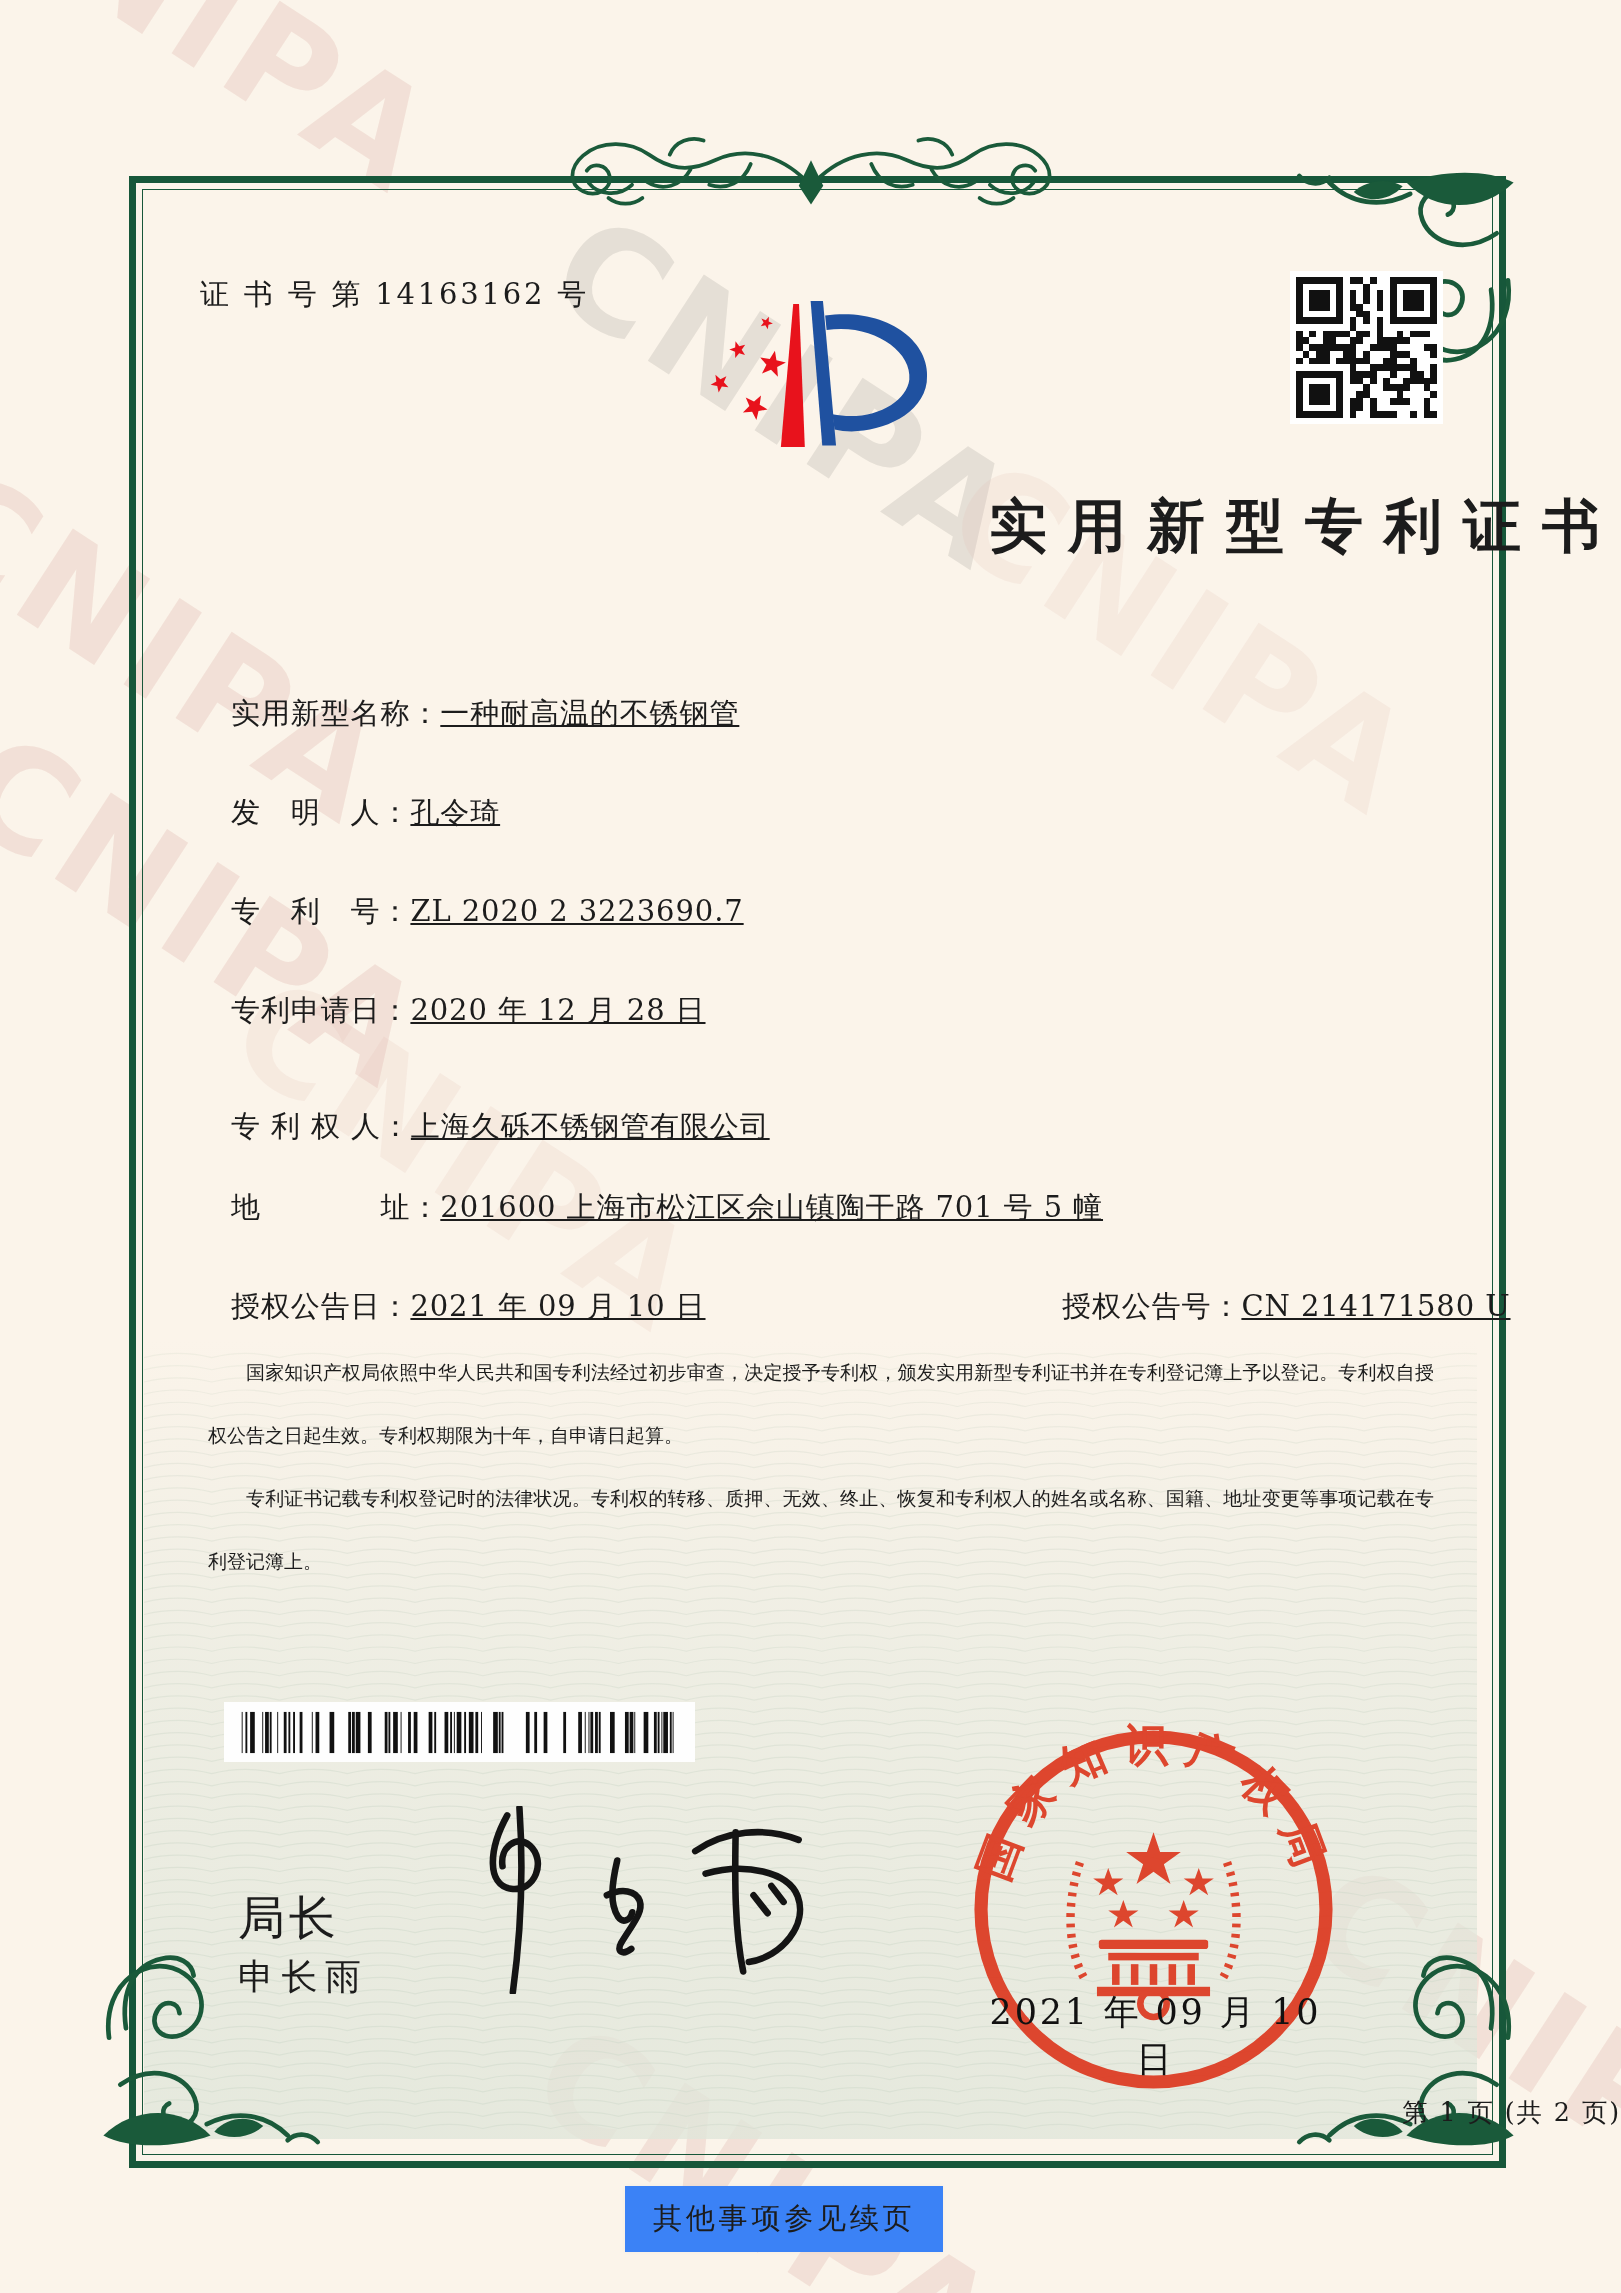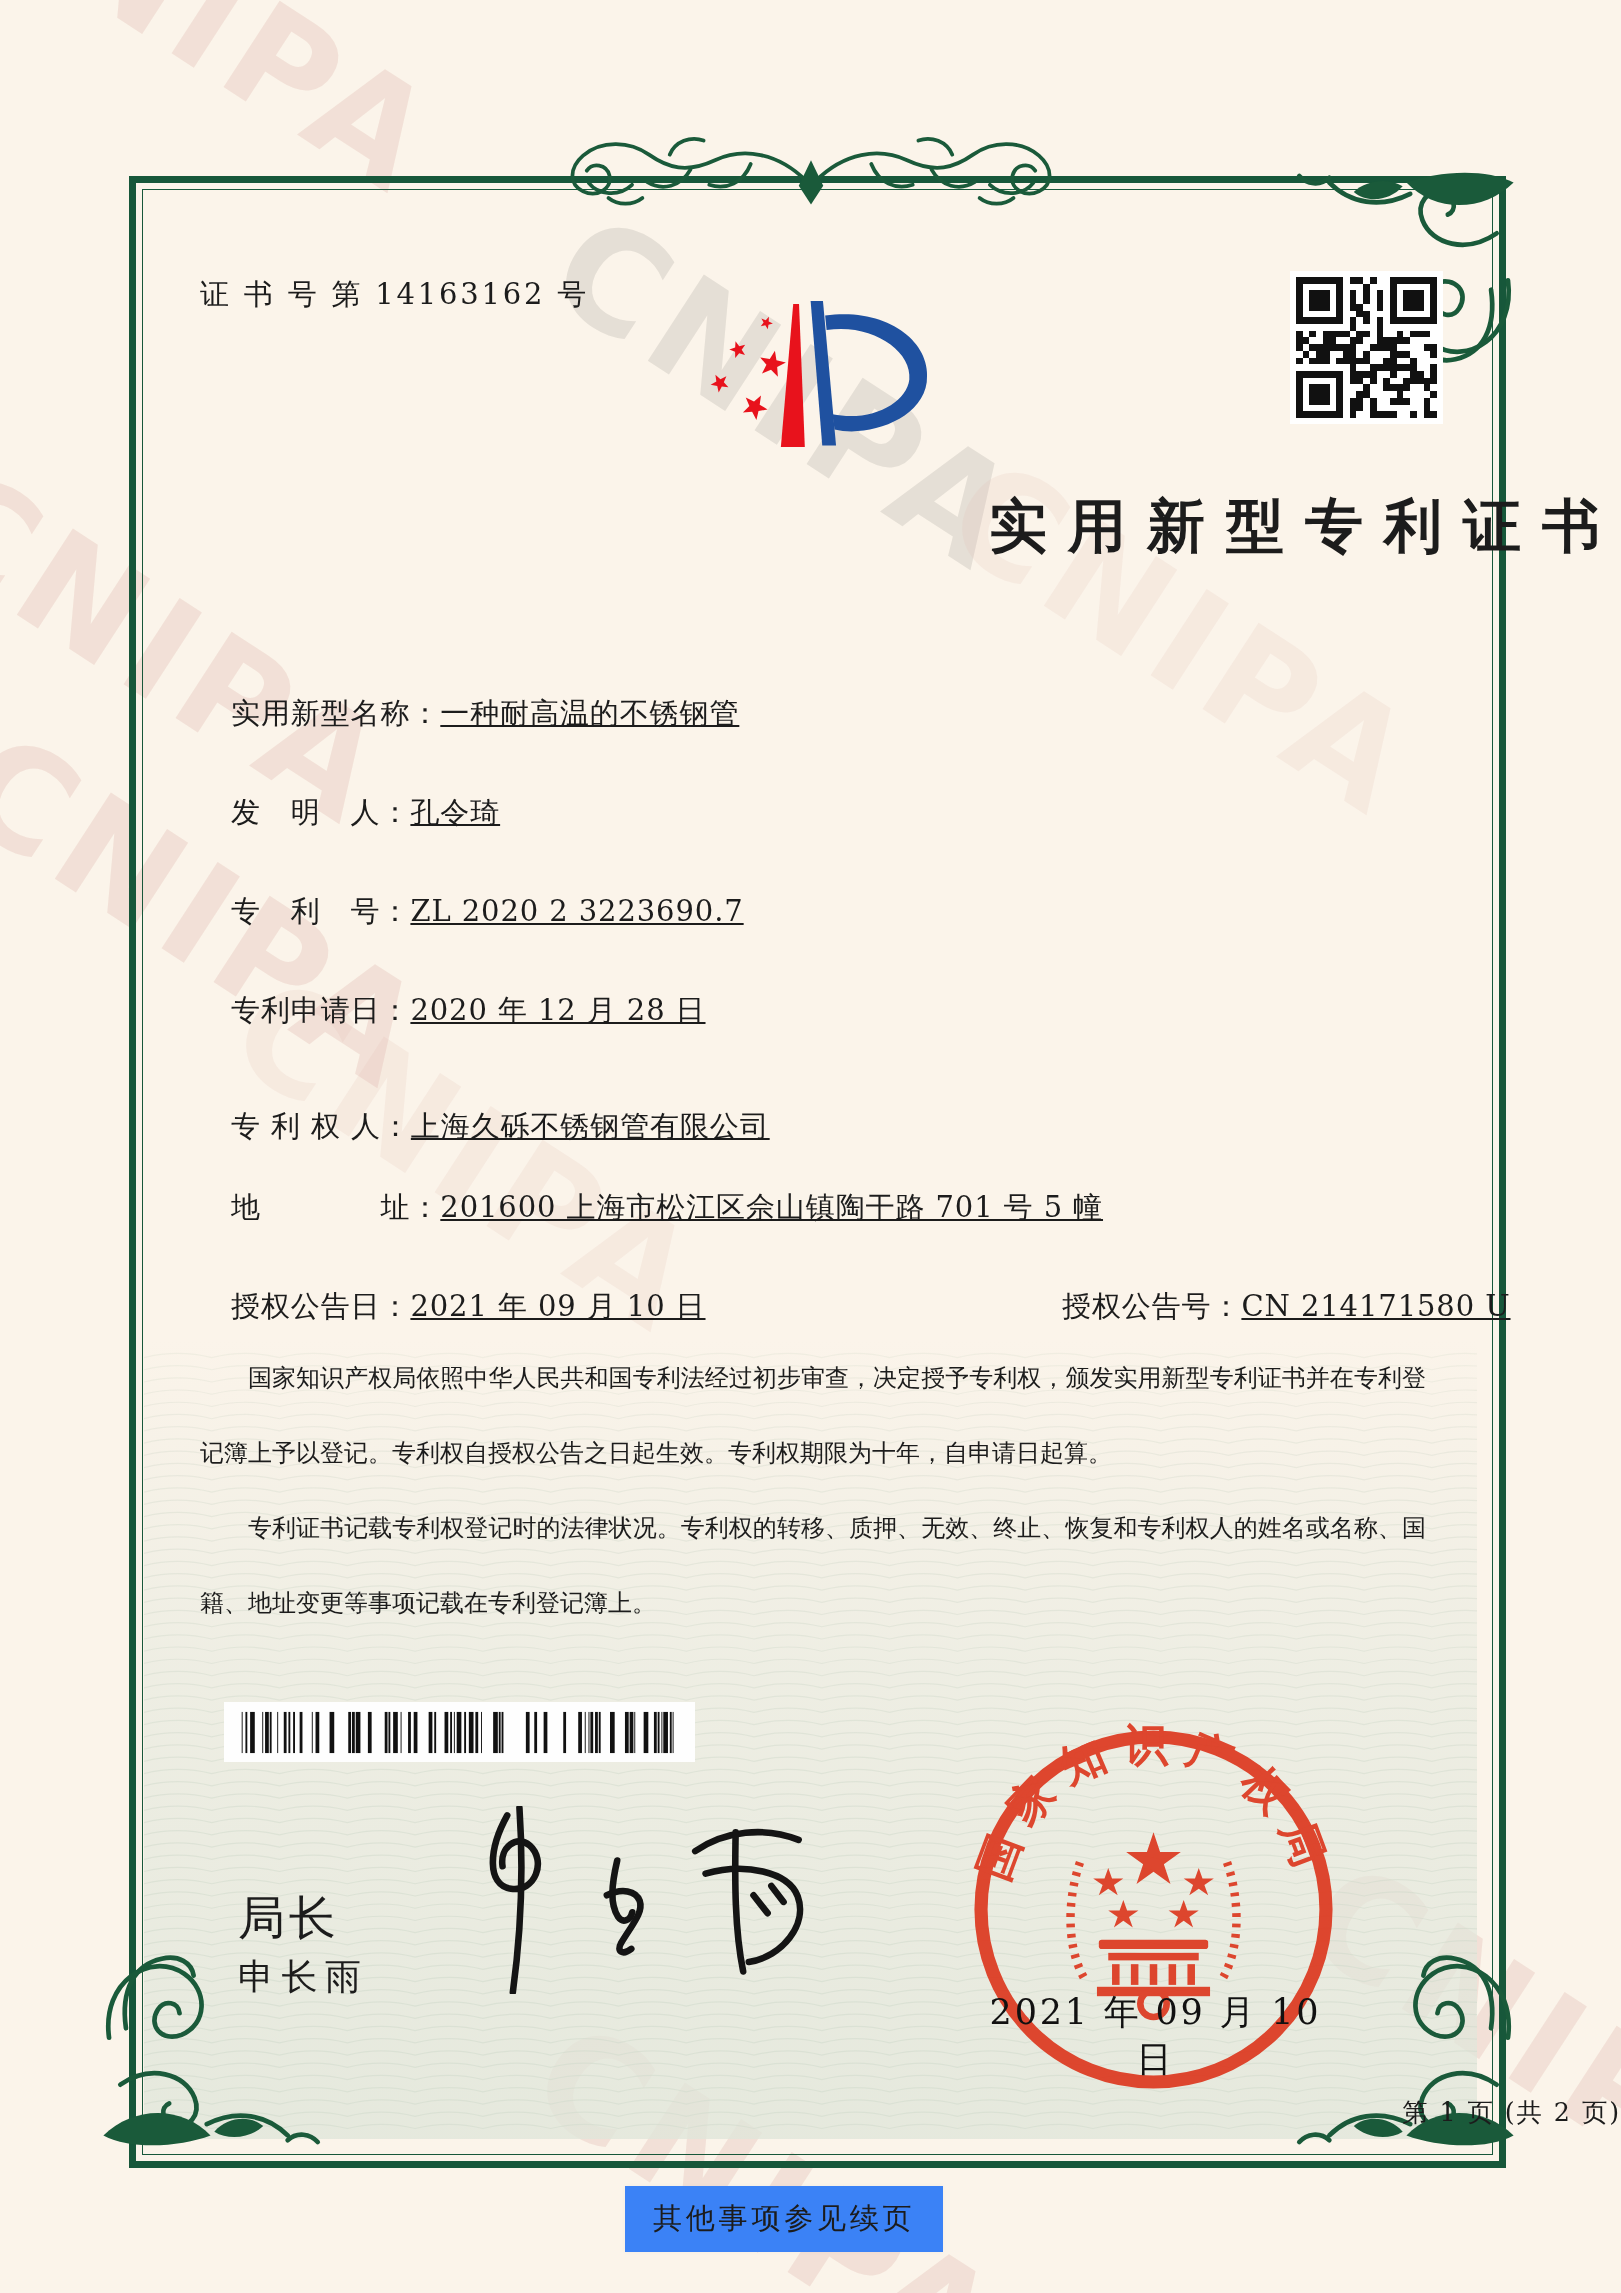--- a/index.html
+++ b/index.html
@@ -29,21 +29,21 @@
   .logo{position:absolute;left:680px;top:269px;z-index:4;}
   .qr{position:absolute;left:1290px;top:271px;width:153px;height:153px;background:#fff;padding:5.6px;box-sizing:border-box;z-index:4;}
   .title{position:absolute;left:0;top:488px;width:100%;text-align:right;font-size:58px;font-weight:600;
          letter-spacing:21px;z-index:4;}
   
   .row{position:absolute;left:231px;font-size:29px;white-space:nowrap;z-index:4;}
   .row .lab{letter-spacing:0.9px;}
   .row .val{letter-spacing:0.9px;text-decoration:underline;}
   .col2{position:absolute;left:831px;top:0;}
   
-  .paras{position:absolute;left:200px;top:1341px;width:1226px;font-size:24px;line-height:75px;
+  .paras{position:absolute;left:208px;top:1341px;width:1226px;font-size:19px;line-height:63px;
          text-align:justify;z-index:4;}
   .paras p{margin:0;text-indent:2em;}
   
   .barcode-box{position:absolute;left:224px;top:1702px;width:471px;height:60px;background:#fefefe;
                display:flex;align-items:center;justify-content:center;z-index:4;}
   .sig{position:absolute;left:424px;top:1806px;z-index:5;}
   .director{position:absolute;left:238px;top:1887px;font-size:47px;letter-spacing:3.8px;z-index:4;}
   .director-name{position:absolute;left:238px;top:1953px;font-size:36px;letter-spacing:7.5px;z-index:4;}
   .seal{position:absolute;left:965px;top:1721px;opacity:0.93;z-index:5;}
   .seal-date{position:absolute;left:972px;top:1989px;width:367px;text-align:center;font-size:35px;

